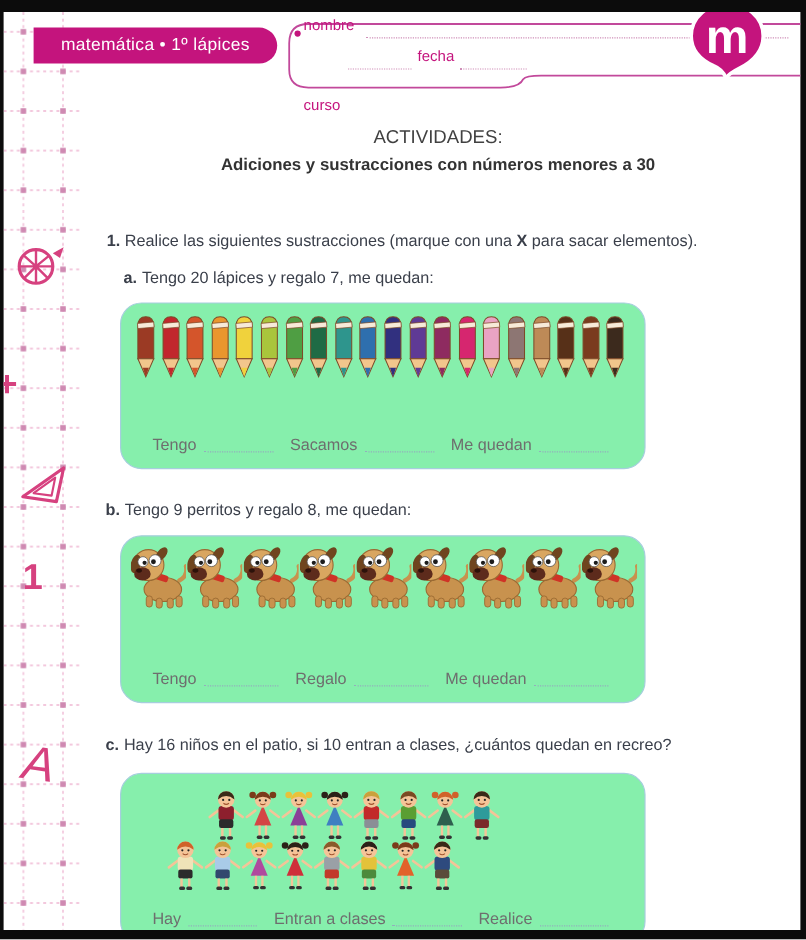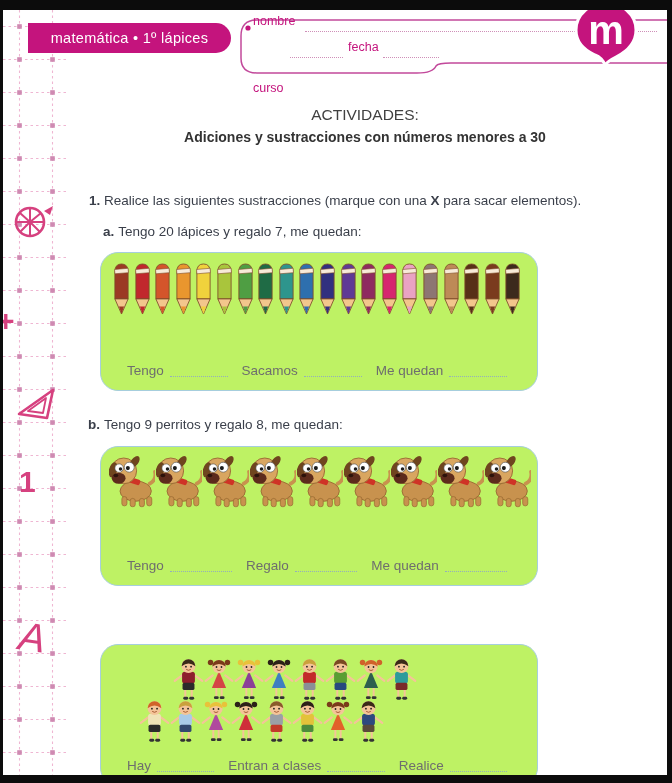--- a/index.html
+++ b/index.html
@@ -41,21 +41,21 @@
 
   .instruction{position:absolute;left:86px;top:183px;font-size:13.5px;color:#3a3f4a;}
   .instruction b{font-weight:bold;}
   .prompt{position:absolute;font-size:13.5px;color:#3a3f4a;}
   .prompt b{font-weight:bold;margin-right:4px;}
   .prompt-a{left:100px;top:214px;}
   .prompt-b{left:85px;top:407px;}
   .prompt-c{left:85px;top:603px;}
 
   .itembox{position:absolute;left:97px;width:438px;border:1.6px solid var(--boxline);
-           border-radius:18px;background:#bef264;}
+           border-radius:18px;background:#86efac;}
   .box-a{top:242px;height:139px;}
   .box-b{top:436px;height:140px;}
   .box-c{top:634px;height:142px;}
 
   .pencil-row{position:absolute;left:12px;top:9px;display:flex;gap:3.6px;}
   .dog-row{position:absolute;left:8px;top:6px;display:flex;gap:1px;}
   .kids-rows{position:absolute;left:0;top:10px;width:100%;}
   .kid-row{display:flex;}
   .kid-row-1{margin-left:72px;}
   .kid-row-2{margin-left:38px;margin-top:-6px;}
@@ -298,20 +298,23 @@
     <div class="answer-row">
       <span class="lbl">Tengo</span>
       <span class="answer-blank"></span>
       <span class="lbl">Regalo</span>
       <span class="answer-blank"></span>
       <span class="lbl">Me quedan</span>
       <span class="answer-blank"></span>
     </div>
   </div>
 
+  <div class="prompt prompt-c">
+    <b>c.</b><span>Hay 16 niños en el patio, si 10 entran a clases, ¿cuántos quedan en recreo?</span>
+  </div>
   <div class="itembox box-c">
     <div class="kids-rows">
       <div class="kid-row kid-row-1">
           <svg width="33" height="48" viewBox="0 0 36 50" style="margin:0 -1px">
     <path d="M3 27 L11 21 M25 21 L33 27" stroke="#f4c498" stroke-width="2.4" stroke-linecap="round"></path>
     <rect x="11" y="17" width="14" height="13" rx="3" fill="#8d1f2d"></rect>
          <rect x="11.5" y="29" width="13" height="8" rx="2" fill="#2b2b2b"></rect>
          <path d="M14.5 37 V45 M21.5 37 V45" stroke="#f4c498" stroke-width="2.2"></path>
     <rect x="12.3" y="44.4" width="5.4" height="3.2" rx="1.5" fill="#333"></rect>
     <rect x="18.8" y="44.4" width="5.4" height="3.2" rx="1.5" fill="#333"></rect>

